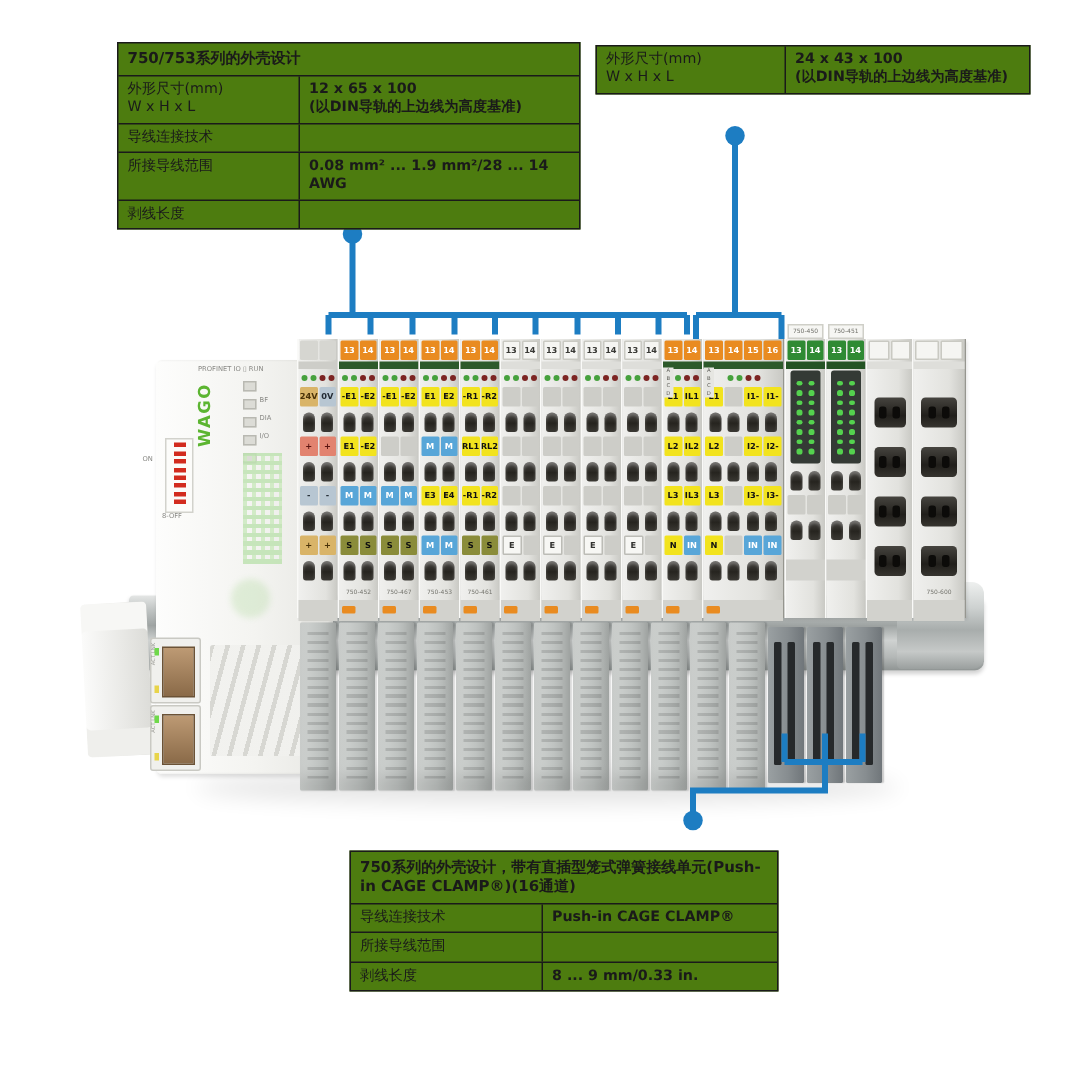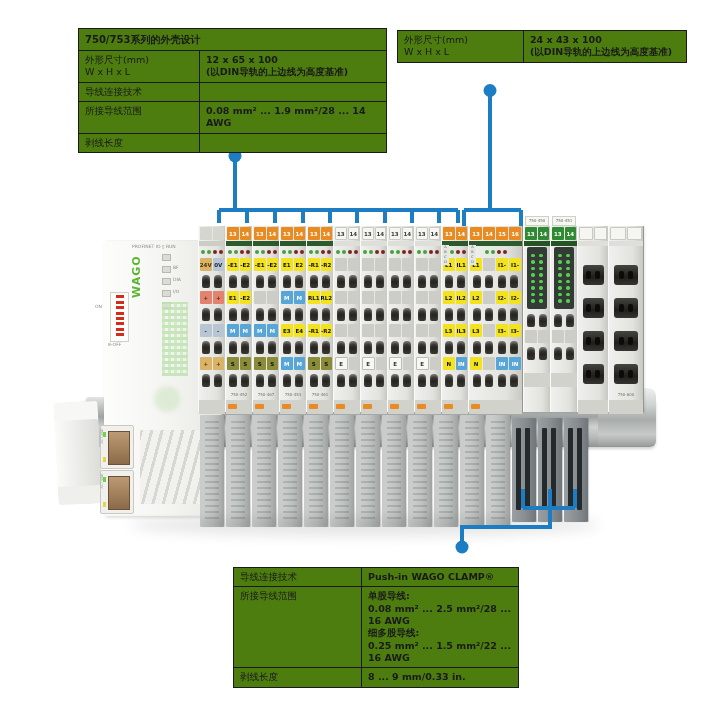--- a/index.html
+++ b/index.html
@@ -995,29 +995,26 @@
     </div>
   <div class="ann-table" id="table-right">
       <div class="tbl-row">
         <div class="tbl-label">外形尺寸(mm)
 W x H x L</div>
         <div class="tbl-value">24 x 43 x 100
 (以DIN导轨的上边线为高度基准)</div>
       </div>
     </div>
   <div class="ann-table" id="table-bottom">
+      <div class="tbl-title">750系列的外壳设计，带有直插型笼式弹簧接线单元(Push-in CAGE CLAMP®)(16通道)</div>
       <div class="tbl-row">
         <div class="tbl-label">导线连接技术</div>
-        <div class="tbl-value">Push-in WAGO CLAMP®</div>
+        <div class="tbl-value">Push-in CAGE CLAMP®</div>
       </div>
       <div class="tbl-row">
         <div class="tbl-label">所接导线范围</div>
-        <div class="tbl-value">单股导线:
-0.08 mm² ... 2.5 mm²/28 ... 16 AWG
-细多股导线:
-0.25 mm² ... 1.5 mm²/22 ... 16 AWG</div>
       </div>
       <div class="tbl-row">
         <div class="tbl-label">剥线长度</div>
         <div class="tbl-value">8 ... 9 mm/0.33 in.</div>
       </div>
     </div>
 </div>
 
 </body></html>

